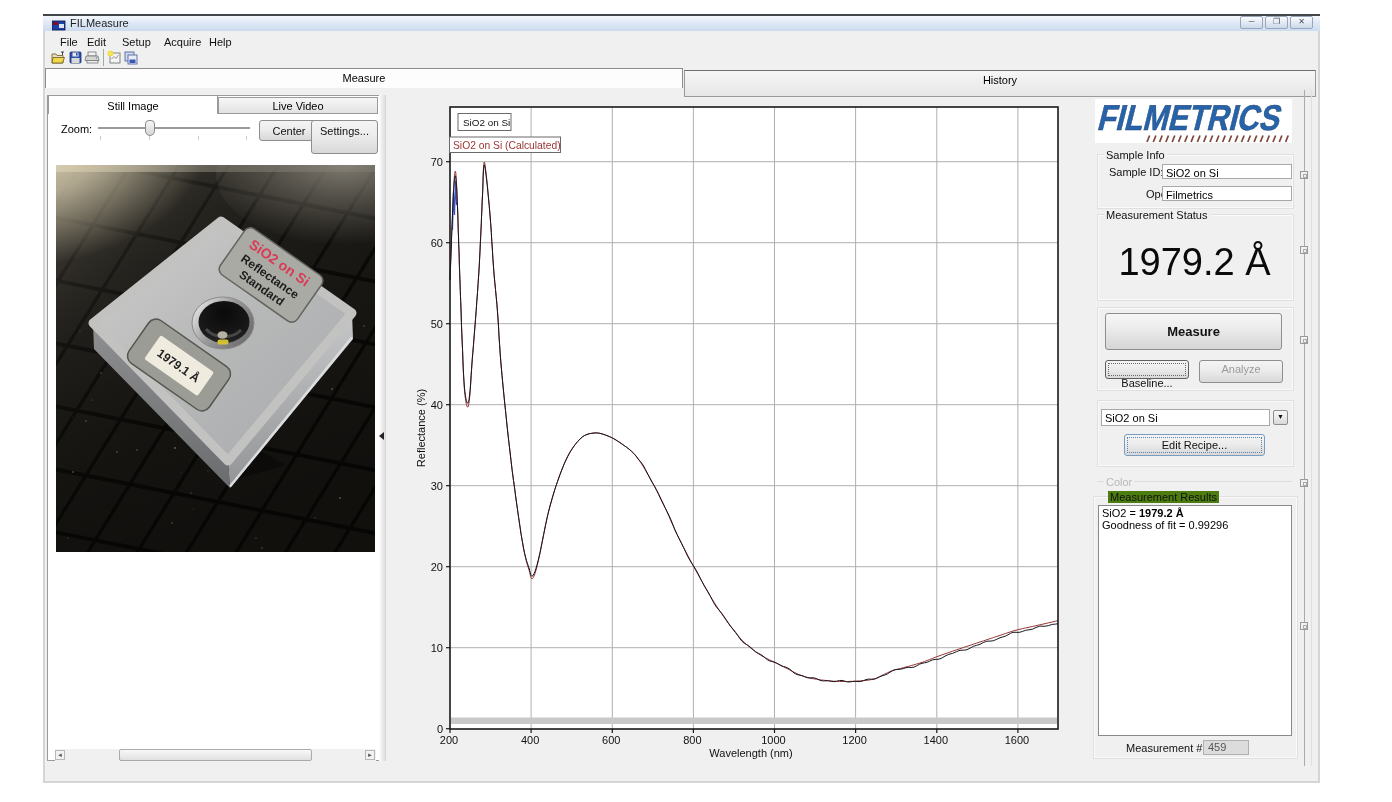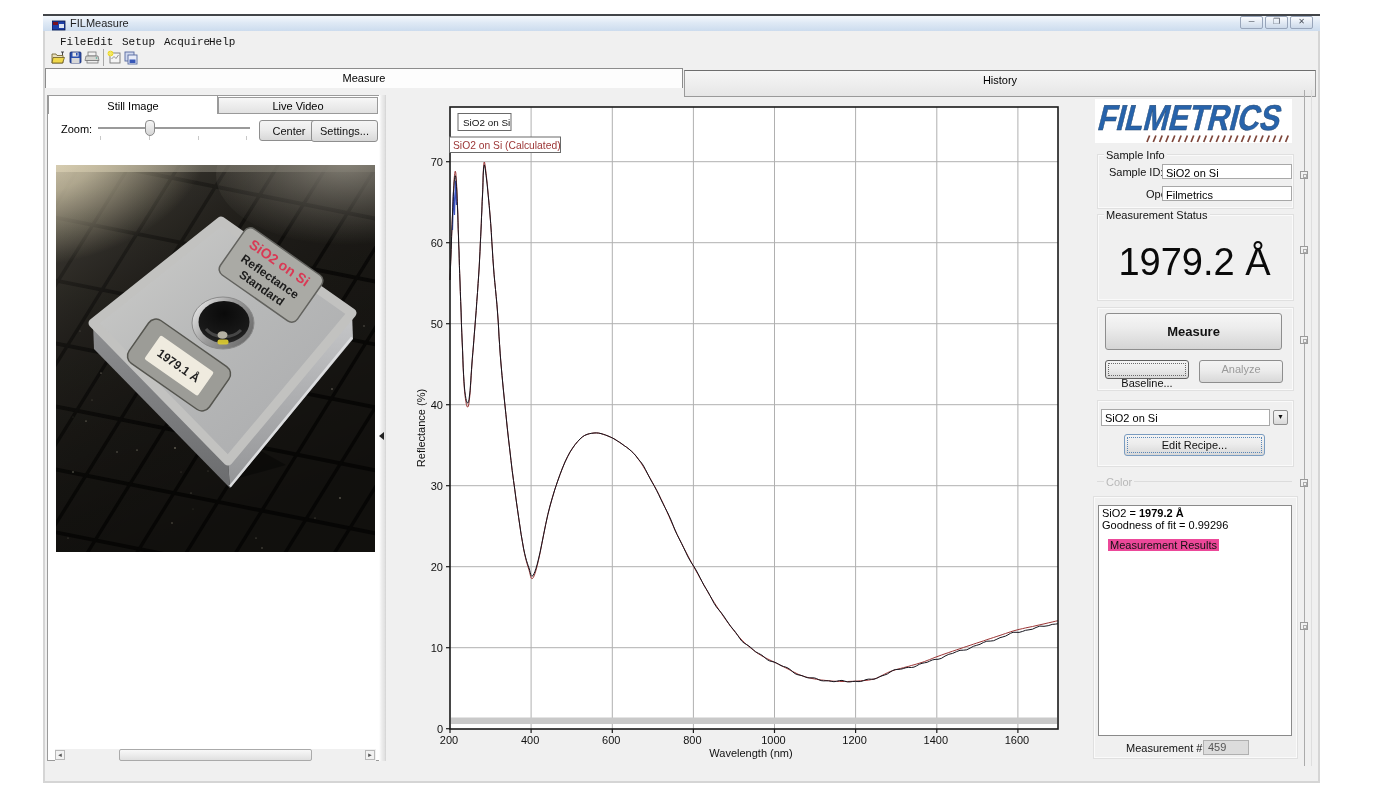--- a/index.html
+++ b/index.html
@@ -3,34 +3,34 @@
 <meta charset="utf-8">
 <style>
 html,body{margin:0;padding:0;}
 body{width:1392px;height:802px;background:#fff;font-family:"Liberation Sans",sans-serif;position:relative;overflow:hidden;}
 .abs{position:absolute;}
 #win{left:43px;top:14px;width:1277px;height:769px;background:#f0f0f0;border-left:2px solid #d5d5d5;border-right:2px solid #d5d5d5;border-bottom:2px solid #d5d5d5;box-sizing:border-box;}
 #titlebar{left:43px;top:14px;width:1277px;height:17px;background:linear-gradient(#f4f8fc,#dfe9f5 45%,#ccdcee);border-top:2px solid #424549;box-sizing:border-box;}
 #titletxt{left:70px;top:17px;font-size:11px;color:#1f1f1f;}
 .winbtn{top:16px;height:13px;width:23px;background:linear-gradient(#fbfcfe,#e5ecf5 45%,#ccd9e9);border:1px solid #98a5ba;border-radius:2px;box-sizing:border-box;color:#49505c;font-size:8px;text-align:center;line-height:10px;}
 #menubar{font-size:11px;color:#111;}
-#menubar span{position:absolute;top:36px;font-family:Liberation Mono, monospace;}
+#menubar span{position:absolute;top:36px;}
 #tabMeasure{left:45px;top:68px;width:638px;height:20px;background:#fdfdfd;border:1px solid #8c8c8c;border-bottom:none;box-sizing:border-box;text-align:center;font-size:11px;padding-top:3px;}
 #tabHistory{left:684px;top:70px;width:632px;height:27px;border-top:1px solid #6e6e6e;background:linear-gradient(#f6f6f6,#e6e6e6);border-left:1px solid #9a9a9a;border-right:1px solid #9a9a9a;border-bottom:1px solid #9a9a9a;box-sizing:border-box;text-align:center;font-size:11px;padding-top:3px;}
 
 #leftpanel{left:47px;top:95px;width:334px;height:666px;background:#fff;border:1px solid #9a9a9a;box-sizing:border-box;}
 #stillTab{left:48px;top:95px;width:170px;height:19px;background:#fff;border:1px solid #9a9a9a;border-bottom:none;box-sizing:border-box;text-align:center;font-size:11px;padding-top:4px;}
 #liveTab{left:218px;top:97px;width:160px;height:17px;background:linear-gradient(#f7f7f7,#e2e2e2);border:1px solid #9a9a9a;box-sizing:border-box;text-align:center;font-size:11px;padding-top:2px;}
 #zoomlbl{left:61px;top:123px;font-size:11px;}
 #slidertrack{left:98px;top:127px;width:152px;height:2px;background:#9a9a9a;border-bottom:1px solid #fff;}
 #sliderthumb{left:145px;top:120px;width:10px;height:16px;background:linear-gradient(#f6f6f6,#d6d6d6);border:1px solid #8a8a8a;border-radius:4px 4px 5px 5px;box-sizing:border-box;}
 .stick{top:136px;width:1px;height:4px;background:#c8c8c8;}
 .btn{background:linear-gradient(#f4f4f4,#ececec 45%,#d8d8d8);border:1px solid #8e8e8e;border-radius:3px;box-sizing:border-box;text-align:center;font-size:11px;color:#111;}
 #btnCenter{left:259px;top:120px;width:60px;height:21px;padding-top:4px;}
-#btnSettings{left:311px;top:120px;width:67px;height:22px;padding-top:4px;}
+#btnSettings{left:311px;top:120px;width:67px;height:34px;padding-top:4px;}
 #photo{left:56px;top:165px;width:319px;height:387px;}
 
 #hscroll{left:55px;top:749px;width:321px;height:12px;background:#f0f0f0;}
 .sbarrow{top:750px;width:10px;height:10px;background:#f2f2f2;border:1px solid #b8b8b8;box-sizing:border-box;font-size:6px;color:#555;text-align:center;line-height:9px;}
 #hthumb{left:119px;top:749px;width:193px;height:12px;background:linear-gradient(#f8f8f8,#e0e0e0);border:1px solid #aaa;box-sizing:border-box;border-radius:2px;}
 
 #splitter{left:379px;top:95px;width:7px;height:666px;background:linear-gradient(90deg,#fff,#ededed 40%,#e0e0e0 85%,#cfcfcf);}
 
 .rp-lbl{font-size:11px;color:#111;}
 .inputbox{background:#fff;border:1px solid #a8a8a8;box-sizing:border-box;font-size:11px;padding:2px 0 0 3px;}
@@ -386,21 +386,21 @@
 <div class="abs inputbox" style="left:1162px;top:186px;width:130px;height:15px;">Filmetrics</div>
 <div class="abs rp-lbl" style="background:#f0f0f0;padding:0 2px;z-index:3;left:1104px;top:209px;">Measurement Status</div>
 <div class="abs" id="bigval">1979.2 Å</div>
 <div class="abs btn" id="btnMeasure">Measure</div>
 <div class="abs btn" id="btnBaseline">Baseline...</div>
 <div class="abs btn" id="btnAnalyze">Analyze</div>
 <div class="abs inputbox" id="combo">SiO2 on Si</div>
 <div class="abs btn" id="comboBtn">▼</div>
 <div class="abs btn" id="btnRecipe">Edit Recipe...</div>
 <div class="abs rp-lbl" style="background:#f0f0f0;padding:0 2px;z-index:3;left:1104px;top:476px;color:#b8b8b8;">Color</div>
-<div class="abs rp-lbl" style="background:#ec4899;padding:0 2px;z-index:3;left:1108px;top:491px;margin-top:48px;">Measurement Results</div>
+<div class="abs rp-lbl" style="background:#4d7c0f;padding:0 2px;z-index:3;left:1108px;top:491px;">Measurement Results</div>
 <div class="abs" id="results">SiO2 = <b>1979.2 Å</b><br>Goodness of fit = 0.99296</div>
 <div class="abs rp-lbl" style="left:1126px;top:742px;">Measurement #</div>
 <div class="abs" id="measnum">459</div>
 <div class="abs" style="left:1304px;top:90px;width:1px;height:676px;background:#ababab;"></div>
 <div class="abs" style="left:1311px;top:90px;width:1px;height:676px;background:#dedede;"></div>
 <div class="abs handle" style="top:171px;"></div>
 <div class="abs handle" style="top:246px;"></div>
 <div class="abs handle" style="top:336px;"></div>
 <div class="abs handle" style="top:479px;"></div>
 <div class="abs handle" style="top:622px;"></div>

